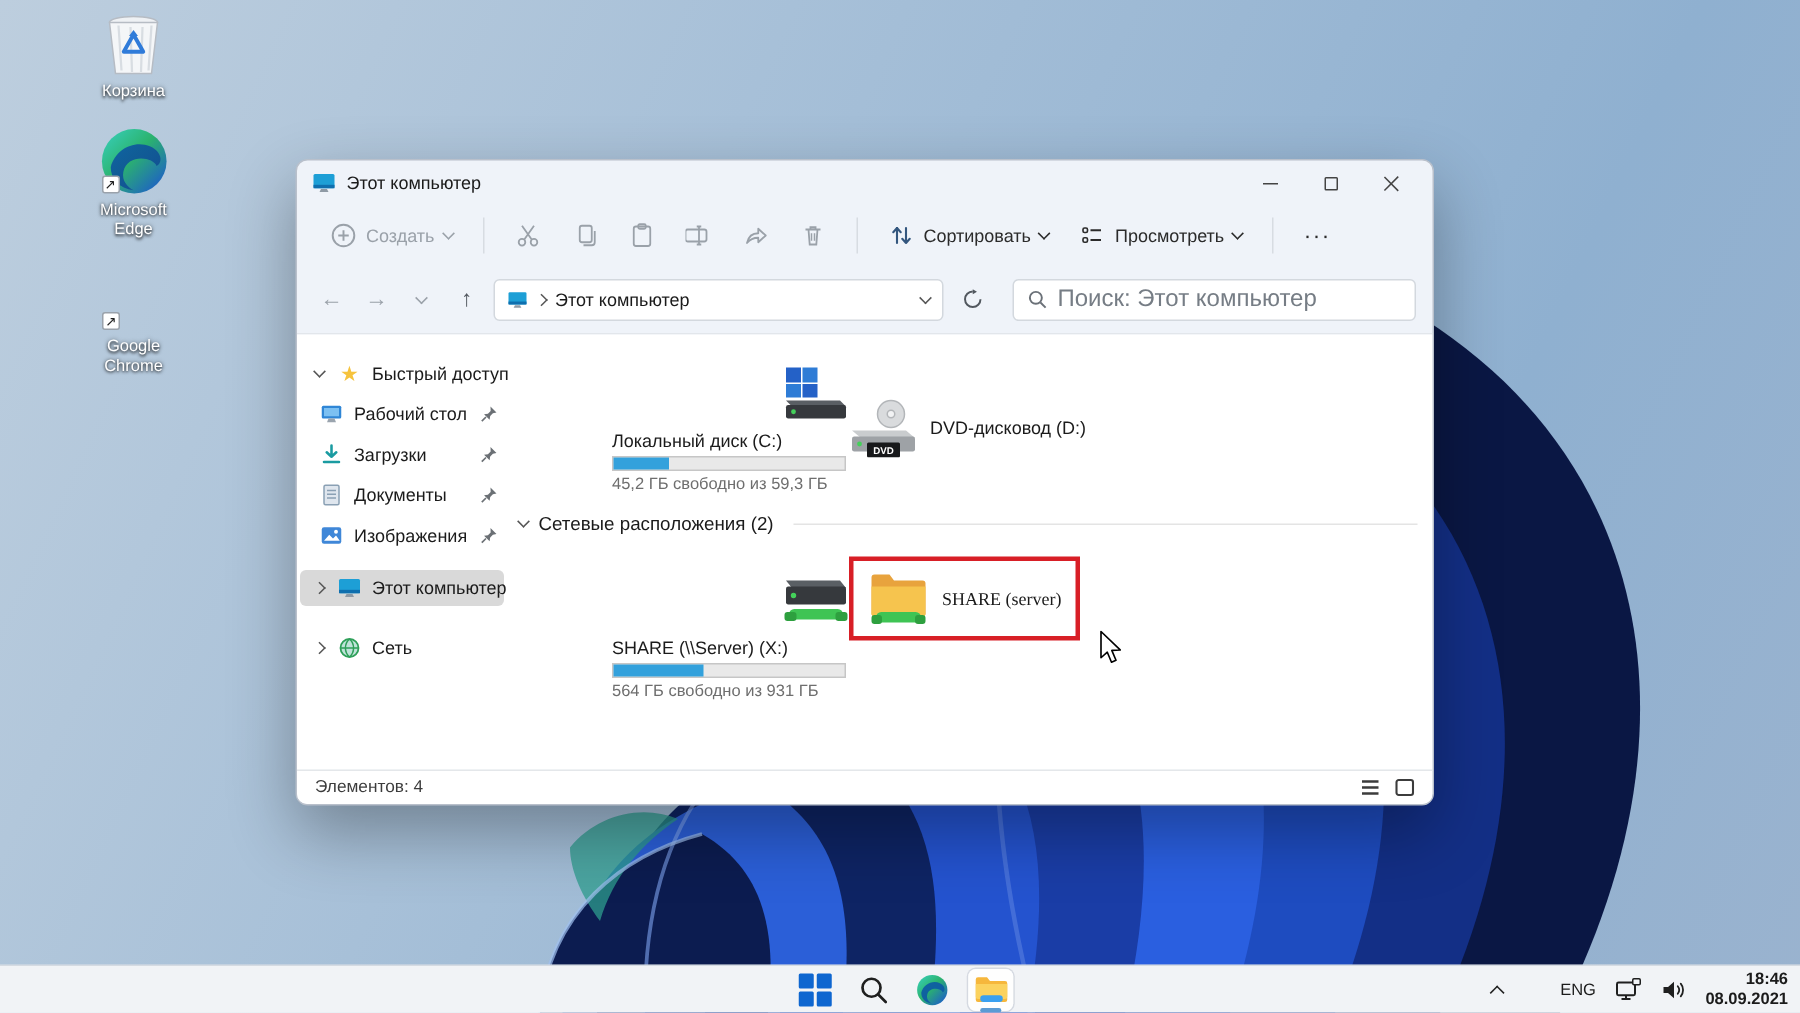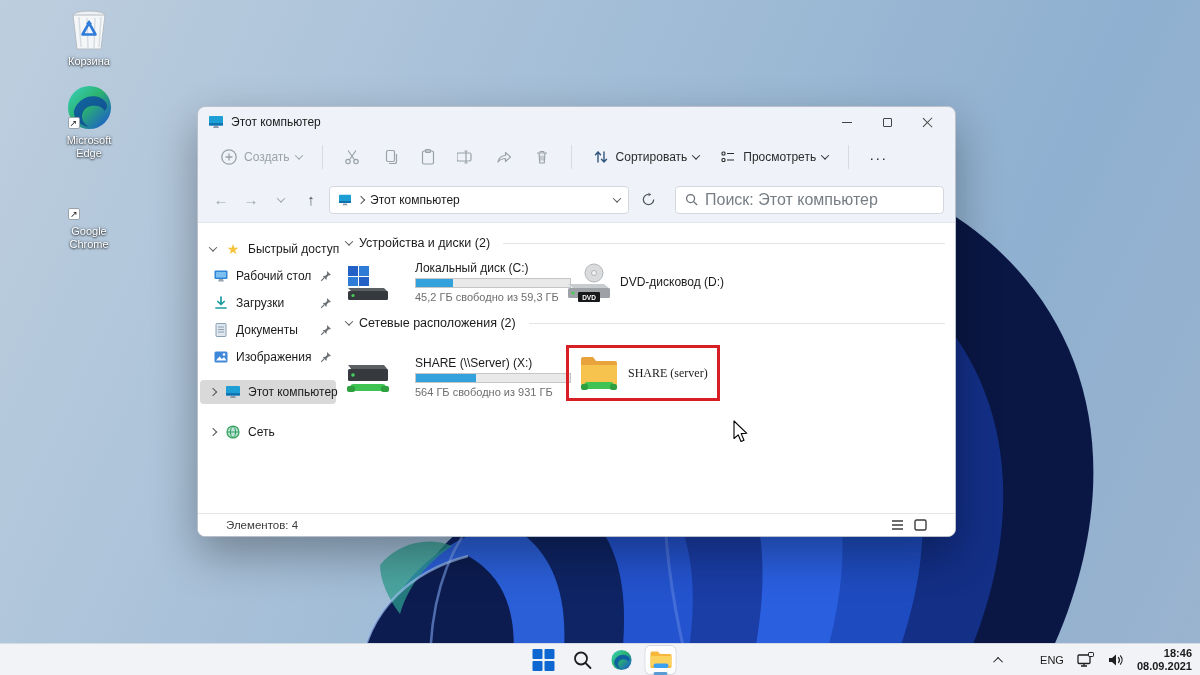--- a/index.html
+++ b/index.html
@@ -67,34 +67,34 @@
   .sb-ico.star { color:#f6c33d; font-size:14px; line-height:16px; }
   .sb-label { white-space:nowrap; }
   .sb-pin { margin-left:auto; width:12px; height:12px; flex:none; }
   .sb-row.selected { background:#d9d9d9; border-radius:4px; margin:10px 2px 0 2px; height:24px; padding-left:8px; }
   .sb-row.network { margin-top:14px; }
 
   .main { flex:1; padding:10px 10px 0 8px; min-width:0; }
   .sec-head { display:flex; align-items:center; gap:7px; height:20px; color:#1a1a1a; font-size:12.5px; }
   .sec-head .line { flex:1; height:1px; background:#e4e4e4; margin-left:6px; }
   .sec-grid { display:grid; grid-template-columns:220px 220px; margin:8px 0 10px 0; }
-  .drive-item { display:flex; gap:25px; align-items:center; }
+  .drive-item { display:flex; gap:6px; align-items:flex-end;flex-direction:column; }
   .drive-ico { width:44px; height:40px; flex:none; }
   .drive-info { width:158px; }
   .drive-name { font-size:12px; margin-bottom:3px; white-space:nowrap; }
   .pbar { width:156px; height:10px; background:#e9e9e9; border:1px solid #c6c6c6; }
   .pbar .fill { height:100%; background:#33a1dc; }
   .drive-detail { font-size:11px; color:#6e6e6e; margin-top:3px; white-space:nowrap; }
   .simple-item { display:flex; align-items:center; gap:8px; }
   .net-grid { margin-top:20px; }
   .redbox { border:3px solid #d81f26; padding:5px 9px; display:inline-flex; align-items:center; gap:9px;
     margin-top:-8px;font-family:Liberation Serif, serif; }
 
   .statusbar { height:23px; flex:none; border-top:1px solid #e4e7ea; background:#fff;
-    display:flex; align-items:center; padding:0 28px; font-size:11.5px; color:#3c3c3c; }
+    display:flex; align-items:center; padding:0 12px; font-size:11.5px; color:#3c3c3c; }
   .status-views { margin-left:auto; display:flex; gap:10px; align-items:center; }
 
   
   #taskbar { position:absolute; left:0; bottom:0; width:1200px; height:32px; background:#f1f3f6;
     border-top:1px solid rgba(130,148,166,.25); }
   .tb-center { position:absolute; left:50%; top:0; transform:translateX(2px) translateX(-50%);
     height:32px; display:flex; align-items:center; gap:9px; }
   .task-ico { width:30px; height:28px; border-radius:5px; display:flex; align-items:center; justify-content:center; position:relative; }
   .task-ico.active { background:rgba(255,255,255,.9); box-shadow:0 0 0 1px rgba(160,170,185,.35); }
   .task-ico.active::after { content:""; position:absolute; bottom:-1px; left:50%; transform:translateX(-50%);
@@ -381,25 +381,20 @@
           <svg class="sb-ico" viewBox="0 0 16 16">
             <circle cx="8" cy="8" r="6" fill="#bfe3d9" stroke="#2fa05a" stroke-width="1.2"></circle>
             <path d="M2,8 h12 M8,2 a8,8 0 0 1 0,12 M8,2 a8,8 0 0 0 0,12" fill="none" stroke="#2fa05a" stroke-width="1"></path>
           </svg>
           <span class="sb-label">Сеть</span>
         </div>
       </div>
 
       <div class="main">
 
-        <div class="sec-head">
-          <span class="chev" style="color:#555;"></span>
-          <span>Устройства и диски (2)</span>
-          <div class="line"></div>
-        </div>
         <div class="sec-grid">
           <div class="drive-item">
             <svg class="drive-ico" viewBox="0 0 44 40">
               <rect x="2" y="4" width="10" height="10" fill="#2461c7"></rect>
               <rect x="13" y="4" width="10" height="10" fill="#2e7cd6"></rect>
               <rect x="2" y="15" width="10" height="9" fill="#2e7cd6"></rect>
               <rect x="13" y="15" width="10" height="9" fill="#2461c7"></rect>
               <path d="M2,26 L38,26 L42,30 L6,30 Z" fill="#5a5f64"></path>
               <rect x="2" y="29" width="40" height="9" rx="1.5" fill="#36393d"></rect>
               <circle cx="7" cy="33.5" r="1.6" fill="#44d05a"></circle>

